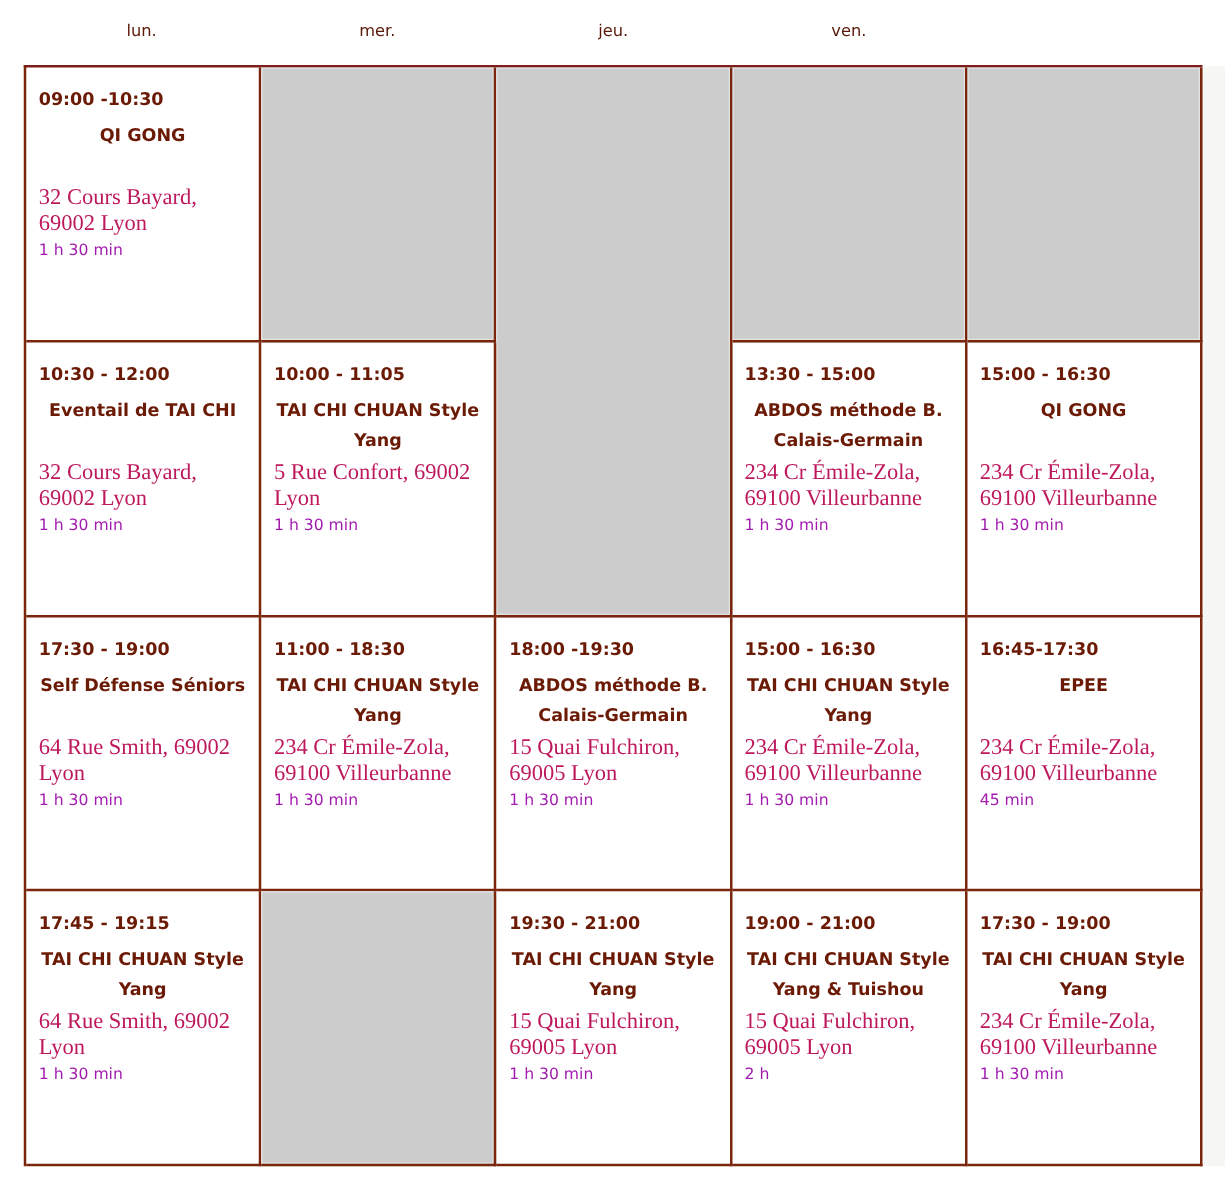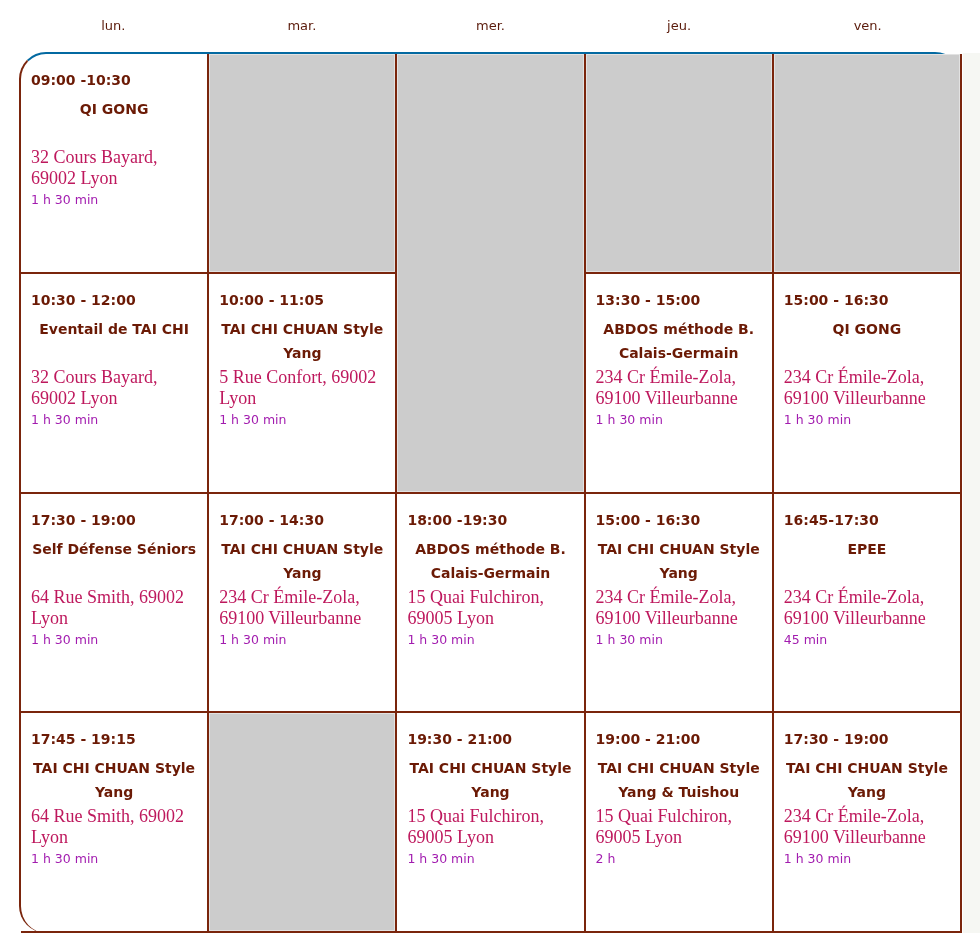--- a/index.html
+++ b/index.html
@@ -17,24 +17,23 @@
   }
   .day-label {
     text-align: center; font-size: 13px; line-height: 52px; color: #5a1a0a;
   }
   .grid {
     position: absolute; left: 19px; top: 52px; width: 943px; height: 881px;
     display: grid;
     grid-template-columns: repeat(5, 1fr);
     grid-template-rows: repeat(4, 1fr);
     box-sizing: border-box;
-    border-top: 2px solid #0369a1;
+    border-top: 2px solid #7f1d1d;
     border-left: 2px solid #7a250c;
     background: #ffffff;
-    border-radius: 27px;
   }
   .cell {
     border-right: 2px solid #7a250c;
     border-bottom: 2px solid #7a250c;
     box-sizing: border-box;
     padding: 14px 10px 10px 10px;
     overflow: hidden;
   }
   .cell.empty {
     background: #cccccc;
@@ -55,21 +54,20 @@
     font-size: 12.5px; line-height: 21px; color: #a21caf;
   }
 </style>
 </head>
 <body>
 
 <div class="right-strip"></div>
 
 <div class="header-row">
   <div class="day-label">lun.</div>
-  <div class="day-label">mar.</div>
   <div class="day-label">mer.</div>
   <div class="day-label">jeu.</div>
   <div class="day-label">ven.</div>
 </div>
 
 <div class="grid">
 
   <div class="cell" style="grid-column:1;grid-row:1">
     <div class="time">09:00 -10:30</div>
     <div class="title">QI GONG</div>
@@ -106,21 +104,21 @@
     <div class="dur">1 h 30 min</div>
   </div>
 
   <div class="cell" style="grid-column:1;grid-row:3">
     <div class="time">17:30 - 19:00</div>
     <div class="title">Self Défense Séniors</div>
     <div class="addr">64 Rue Smith, 69002 Lyon</div>
     <div class="dur">1 h 30 min</div>
   </div>
   <div class="cell" style="grid-column:2;grid-row:3">
-    <div class="time">17:00 - 14:30</div>
+    <div class="time">11:00 - 18:30</div>
     <div class="title">TAI CHI CHUAN Style Yang</div>
     <div class="addr">234 Cr Émile-Zola, 69100 Villeurbanne</div>
     <div class="dur">1 h 30 min</div>
   </div>
   <div class="cell" style="grid-column:3;grid-row:3">
     <div class="time">18:00 -19:30</div>
     <div class="title">ABDOS méthode B. Calais-Germain</div>
     <div class="addr">15 Quai Fulchiron, 69005 Lyon</div>
     <div class="dur">1 h 30 min</div>
   </div>

